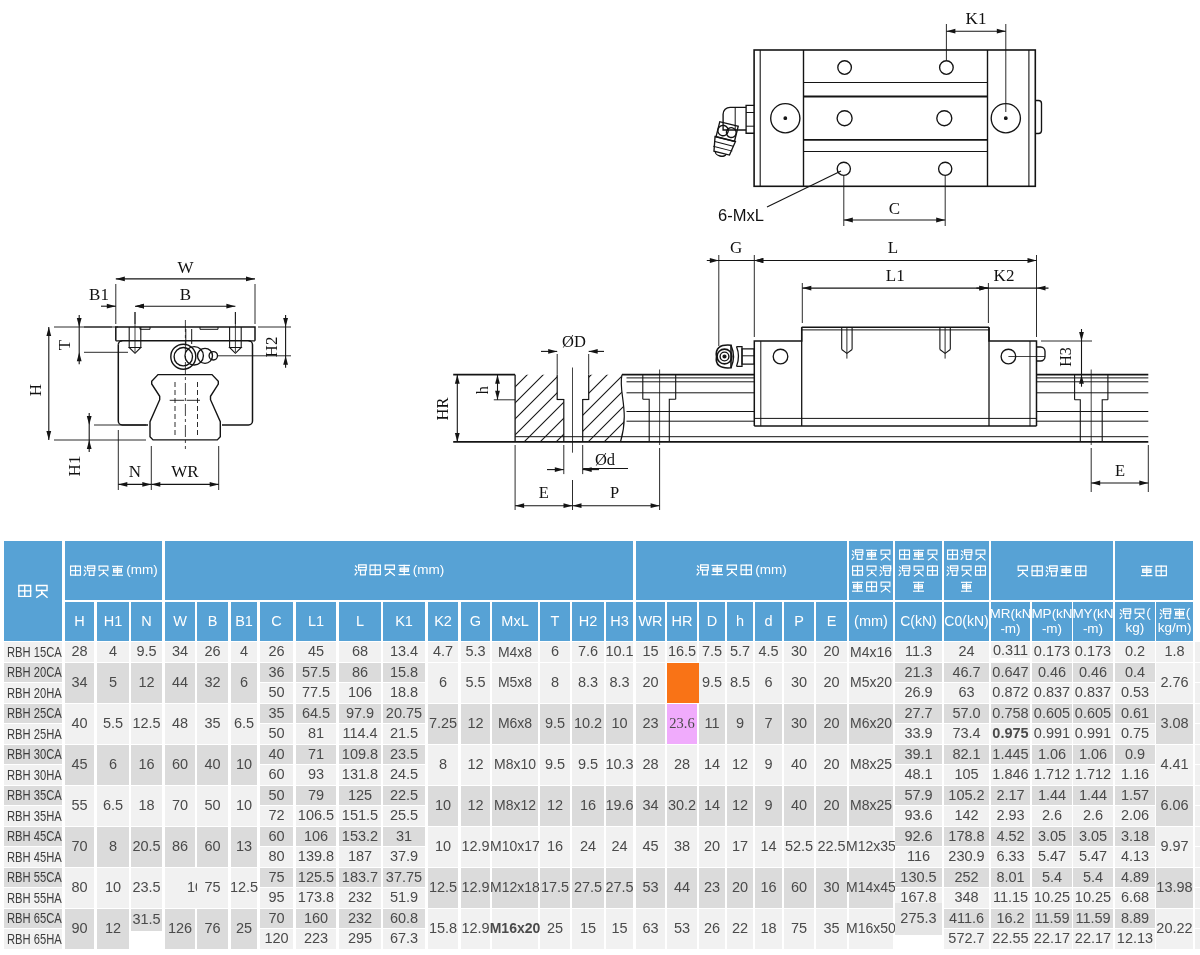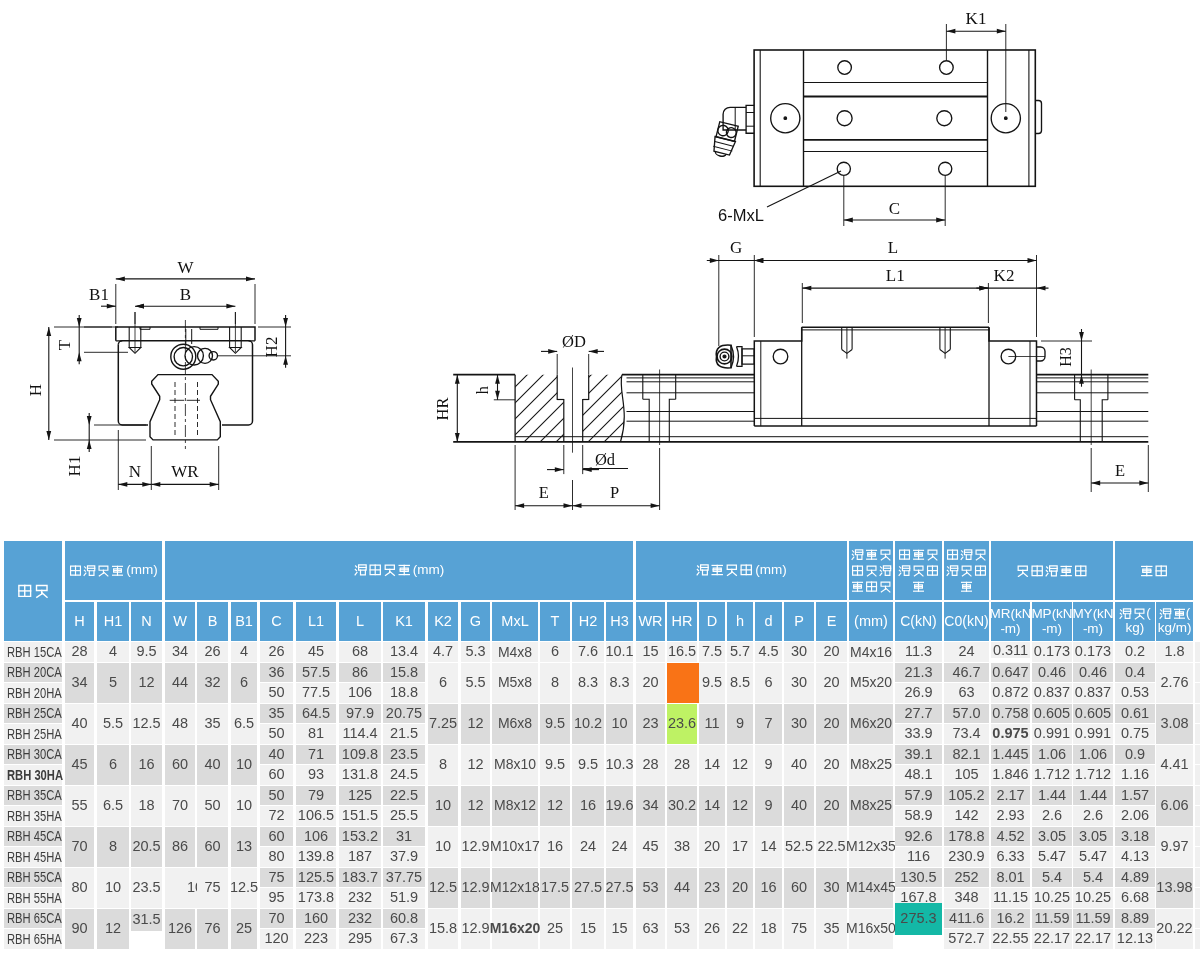--- a/index.html
+++ b/index.html
@@ -711,21 +711,21 @@
 <div class="c" style="left:296.0px;top:724.20px;width:40.0px;height:19.50px;background:#f1f1f1;font-size:14.5px;color:#4a4a4a;">81</div>
 <div class="c" style="left:339.0px;top:724.20px;width:42.0px;height:19.50px;background:#f1f1f1;font-size:14.5px;color:#4a4a4a;">114.4</div>
 <div class="c" style="left:383.0px;top:724.20px;width:42.0px;height:19.50px;background:#f1f1f1;font-size:14.5px;color:#4a4a4a;">21.5</div>
 <div class="c" style="left:428.0px;top:703.70px;width:30.0px;height:40.00px;background:#dbdbdb;font-size:14.5px;color:#4a4a4a;">7.25</div>
 <div class="c" style="left:461.0px;top:703.70px;width:29.0px;height:40.00px;background:#dbdbdb;font-size:14.5px;color:#4a4a4a;">12</div>
 <div class="c" style="left:492.0px;top:703.70px;width:46.0px;height:40.00px;background:#dbdbdb;font-size:14px;color:#4a4a4a;white-space:nowrap;">M6x8</div>
 <div class="c" style="left:540.0px;top:703.70px;width:30.0px;height:40.00px;background:#dbdbdb;font-size:14.5px;color:#4a4a4a;">9.5</div>
 <div class="c" style="left:572.0px;top:703.70px;width:32.0px;height:40.00px;background:#dbdbdb;font-size:14.5px;color:#4a4a4a;">10.2</div>
 <div class="c" style="left:606.0px;top:703.70px;width:27.0px;height:40.00px;background:#dbdbdb;font-size:14.5px;color:#4a4a4a;">10</div>
 <div class="c" style="left:636.0px;top:703.70px;width:29.0px;height:40.00px;background:#dbdbdb;font-size:14.5px;color:#4a4a4a;">23</div>
-<div class="c" style="left:667.0px;top:703.70px;width:30.0px;height:40.00px;background:#bef264;font-size:14.5px;color:#4a4a4a;">23.6</div>
+<div class="c" style="left:667.0px;top:703.70px;width:30.0px;height:40.00px;background:#f0abfc;font-size:14.5px;color:#4a4a4a;font-family:Liberation Serif, serif;">23.6</div>
 <div class="c" style="left:699.0px;top:703.70px;width:26.0px;height:40.00px;background:#dbdbdb;font-size:14.5px;color:#4a4a4a;">11</div>
 <div class="c" style="left:727.0px;top:703.70px;width:26.0px;height:40.00px;background:#dbdbdb;font-size:14.5px;color:#4a4a4a;">9</div>
 <div class="c" style="left:755.0px;top:703.70px;width:27.0px;height:40.00px;background:#dbdbdb;font-size:14.5px;color:#4a4a4a;">7</div>
 <div class="c" style="left:784.0px;top:703.70px;width:30.0px;height:40.00px;background:#dbdbdb;font-size:14.5px;color:#4a4a4a;">30</div>
 <div class="c" style="left:816.0px;top:703.70px;width:31.0px;height:40.00px;background:#dbdbdb;font-size:14.5px;color:#4a4a4a;">20</div>
 <div class="c" style="left:849.0px;top:703.70px;width:44.0px;height:40.00px;background:#dbdbdb;font-size:14px;color:#4a4a4a;white-space:nowrap;">M6x20</div>
 <div class="c" style="left:895.0px;top:703.70px;width:47.0px;height:19.50px;background:#dbdbdb;font-size:14.5px;color:#4a4a4a;">27.7</div>
 <div class="c" style="left:944.0px;top:703.70px;width:45.0px;height:19.50px;background:#dbdbdb;font-size:14.5px;color:#4a4a4a;">57.0</div>
 <div class="c" style="left:991.0px;top:703.70px;width:39.0px;height:19.50px;background:#dbdbdb;font-size:14.5px;color:#4a4a4a;">0.758</div>
 <div class="c" style="left:1032.0px;top:703.70px;width:40.0px;height:19.50px;background:#dbdbdb;font-size:14.5px;color:#4a4a4a;">0.605</div>
@@ -736,21 +736,21 @@
 <div class="c" style="left:991.0px;top:724.20px;width:39.0px;height:19.50px;background:#f1f1f1;font-size:14.5px;color:#4a4a4a;font-weight:bold;">0.975</div>
 <div class="c" style="left:1032.0px;top:724.20px;width:40.0px;height:19.50px;background:#f1f1f1;font-size:14.5px;color:#4a4a4a;">0.991</div>
 <div class="c" style="left:1073.0px;top:724.20px;width:40.0px;height:19.50px;background:#f1f1f1;font-size:14.5px;color:#4a4a4a;">0.991</div>
 <div class="c" style="left:1115.0px;top:724.20px;width:40.0px;height:19.50px;background:#f1f1f1;font-size:14.5px;color:#4a4a4a;">0.75</div>
 <div class="c" style="left:1156.0px;top:703.70px;width:37.0px;height:40.00px;background:#dbdbdb;font-size:14.5px;color:#4a4a4a;">3.08</div>
 <div class="c" style="left:1194.5px;top:703.70px;width:5.5px;height:19.50px;background:#f0f0f0;"></div>
 <div class="c" style="left:1194.5px;top:724.20px;width:5.5px;height:19.50px;background:#f0f0f0;"></div>
 <div class="c" style="left:4.0px;top:744.70px;width:58.0px;height:19.50px;background:#dbdbdb;font-size:14px;color:#3d3d3d;justify-content:flex-start;padding-left:3px;white-space:nowrap;">
     <span style="display:inline-block;transform:scaleX(0.8);transform-origin:0 50%;">RBH 30CA</span>
   </div>
-<div class="c" style="left:4.0px;top:765.20px;width:58.0px;height:19.50px;background:#f1f1f1;font-size:14px;color:#3d3d3d;justify-content:flex-start;padding-left:3px;white-space:nowrap;font-weight:bold;">
+<div class="c" style="left:4.0px;top:765.20px;width:58.0px;height:19.50px;background:#f1f1f1;font-size:14px;color:#3d3d3d;justify-content:flex-start;padding-left:3px;white-space:nowrap;">
     <span style="display:inline-block;transform:scaleX(0.8);transform-origin:0 50%;">RBH 30HA</span>
   </div>
 <div class="c" style="left:65.0px;top:744.70px;width:29.0px;height:40.00px;background:#dbdbdb;font-size:14.5px;color:#4a4a4a;">45</div>
 <div class="c" style="left:97.0px;top:744.70px;width:32.0px;height:40.00px;background:#dbdbdb;font-size:14.5px;color:#4a4a4a;">6</div>
 <div class="c" style="left:131.0px;top:744.70px;width:31.0px;height:40.00px;background:#dbdbdb;font-size:14.5px;color:#4a4a4a;">16</div>
 <div class="c" style="left:165.0px;top:744.70px;width:30.0px;height:40.00px;background:#dbdbdb;font-size:14.5px;color:#4a4a4a;">60</div>
 <div class="c" style="left:197.0px;top:744.70px;width:31.0px;height:40.00px;background:#dbdbdb;font-size:14.5px;color:#4a4a4a;">40</div>
 <div class="c" style="left:231.0px;top:744.70px;width:26.0px;height:40.00px;background:#dbdbdb;font-size:14.5px;color:#4a4a4a;">10</div>
 <div class="c" style="left:260.0px;top:744.70px;width:33.0px;height:19.50px;background:#dbdbdb;font-size:14.5px;color:#4a4a4a;">40</div>
 <div class="c" style="left:296.0px;top:744.70px;width:40.0px;height:19.50px;background:#dbdbdb;font-size:14.5px;color:#4a4a4a;">71</div>
@@ -822,21 +822,21 @@
 <div class="c" style="left:755.0px;top:785.70px;width:27.0px;height:40.00px;background:#dbdbdb;font-size:14.5px;color:#4a4a4a;">9</div>
 <div class="c" style="left:784.0px;top:785.70px;width:30.0px;height:40.00px;background:#dbdbdb;font-size:14.5px;color:#4a4a4a;">40</div>
 <div class="c" style="left:816.0px;top:785.70px;width:31.0px;height:40.00px;background:#dbdbdb;font-size:14.5px;color:#4a4a4a;">20</div>
 <div class="c" style="left:849.0px;top:785.70px;width:44.0px;height:40.00px;background:#dbdbdb;font-size:14px;color:#4a4a4a;white-space:nowrap;">M8x25</div>
 <div class="c" style="left:895.0px;top:785.70px;width:47.0px;height:19.50px;background:#dbdbdb;font-size:14.5px;color:#4a4a4a;">57.9</div>
 <div class="c" style="left:944.0px;top:785.70px;width:45.0px;height:19.50px;background:#dbdbdb;font-size:14.5px;color:#4a4a4a;">105.2</div>
 <div class="c" style="left:991.0px;top:785.70px;width:39.0px;height:19.50px;background:#dbdbdb;font-size:14.5px;color:#4a4a4a;">2.17</div>
 <div class="c" style="left:1032.0px;top:785.70px;width:40.0px;height:19.50px;background:#dbdbdb;font-size:14.5px;color:#4a4a4a;">1.44</div>
 <div class="c" style="left:1073.0px;top:785.70px;width:40.0px;height:19.50px;background:#dbdbdb;font-size:14.5px;color:#4a4a4a;">1.44</div>
 <div class="c" style="left:1115.0px;top:785.70px;width:40.0px;height:19.50px;background:#dbdbdb;font-size:14.5px;color:#4a4a4a;">1.57</div>
-<div class="c" style="left:895.0px;top:806.20px;width:47.0px;height:19.50px;background:#f1f1f1;font-size:14.5px;color:#4a4a4a;">58.9</div>
+<div class="c" style="left:895.0px;top:806.20px;width:47.0px;height:19.50px;background:#f1f1f1;font-size:14.5px;color:#4a4a4a;">93.6</div>
 <div class="c" style="left:944.0px;top:806.20px;width:45.0px;height:19.50px;background:#f1f1f1;font-size:14.5px;color:#4a4a4a;">142</div>
 <div class="c" style="left:991.0px;top:806.20px;width:39.0px;height:19.50px;background:#f1f1f1;font-size:14.5px;color:#4a4a4a;">2.93</div>
 <div class="c" style="left:1032.0px;top:806.20px;width:40.0px;height:19.50px;background:#f1f1f1;font-size:14.5px;color:#4a4a4a;">2.6</div>
 <div class="c" style="left:1073.0px;top:806.20px;width:40.0px;height:19.50px;background:#f1f1f1;font-size:14.5px;color:#4a4a4a;">2.6</div>
 <div class="c" style="left:1115.0px;top:806.20px;width:40.0px;height:19.50px;background:#f1f1f1;font-size:14.5px;color:#4a4a4a;">2.06</div>
 <div class="c" style="left:1156.0px;top:785.70px;width:37.0px;height:40.00px;background:#dbdbdb;font-size:14.5px;color:#4a4a4a;">6.06</div>
 <div class="c" style="left:1194.5px;top:785.70px;width:5.5px;height:19.50px;background:#f0f0f0;"></div>
 <div class="c" style="left:1194.5px;top:806.20px;width:5.5px;height:19.50px;background:#f0f0f0;"></div>
 <div class="c" style="left:4.0px;top:826.70px;width:58.0px;height:19.50px;background:#dbdbdb;font-size:14px;color:#3d3d3d;justify-content:flex-start;padding-left:3px;white-space:nowrap;">
     <span style="display:inline-block;transform:scaleX(0.8);transform-origin:0 50%;">RBH 45CA</span>
@@ -969,20 +969,20 @@
 <div class="c" style="left:755.0px;top:908.70px;width:27.0px;height:40.00px;background:#f1f1f1;font-size:14.5px;color:#4a4a4a;">18</div>
 <div class="c" style="left:784.0px;top:908.70px;width:30.0px;height:40.00px;background:#f1f1f1;font-size:14.5px;color:#4a4a4a;">75</div>
 <div class="c" style="left:816.0px;top:908.70px;width:31.0px;height:40.00px;background:#f1f1f1;font-size:14.5px;color:#4a4a4a;">35</div>
 <div class="c" style="left:849.0px;top:908.70px;width:44.0px;height:40.00px;background:#f1f1f1;font-size:14px;color:#4a4a4a;white-space:nowrap;">M16x50</div>
 <div class="c" style="left:895.0px;top:908.70px;width:47.0px;height:19.50px;background:#dbdbdb;font-size:14.5px;color:#4a4a4a;">213</div>
 <div class="c" style="left:944.0px;top:908.70px;width:45.0px;height:19.50px;background:#dbdbdb;font-size:14.5px;color:#4a4a4a;">411.6</div>
 <div class="c" style="left:991.0px;top:908.70px;width:39.0px;height:19.50px;background:#dbdbdb;font-size:14.5px;color:#4a4a4a;">16.2</div>
 <div class="c" style="left:1032.0px;top:908.70px;width:40.0px;height:19.50px;background:#dbdbdb;font-size:14.5px;color:#4a4a4a;">11.59</div>
 <div class="c" style="left:1073.0px;top:908.70px;width:40.0px;height:19.50px;background:#dbdbdb;font-size:14.5px;color:#4a4a4a;">11.59</div>
 <div class="c" style="left:1115.0px;top:908.70px;width:40.0px;height:19.50px;background:#dbdbdb;font-size:14.5px;color:#4a4a4a;">8.89</div>
-<div class="c" style="left:895.0px;top:903px;width:47.0px;height:32px;background:#14b8a6;font-size:14.5px;color:#4a4a4a;">275.3</div>
+<div class="c" style="left:895.0px;top:903px;width:47.0px;height:32px;background:#e5e5e5;font-size:14.5px;color:#4a4a4a;">275.3</div>
 <div class="c" style="left:944.0px;top:929.20px;width:45.0px;height:19.50px;background:#f1f1f1;font-size:14.5px;color:#4a4a4a;">572.7</div>
 <div class="c" style="left:991.0px;top:929.20px;width:39.0px;height:19.50px;background:#f1f1f1;font-size:14.5px;color:#4a4a4a;">22.55</div>
 <div class="c" style="left:1032.0px;top:929.20px;width:40.0px;height:19.50px;background:#f1f1f1;font-size:14.5px;color:#4a4a4a;">22.17</div>
 <div class="c" style="left:1073.0px;top:929.20px;width:40.0px;height:19.50px;background:#f1f1f1;font-size:14.5px;color:#4a4a4a;">22.17</div>
 <div class="c" style="left:1115.0px;top:929.20px;width:40.0px;height:19.50px;background:#f1f1f1;font-size:14.5px;color:#4a4a4a;">12.13</div>
 <div class="c" style="left:1156.0px;top:908.70px;width:37.0px;height:40.00px;background:#f1f1f1;font-size:14.5px;color:#4a4a4a;">20.22</div>
 <div class="c" style="left:1194.5px;top:908.70px;width:5.5px;height:19.50px;background:#f0f0f0;"></div>
 <div class="c" style="left:1194.5px;top:929.20px;width:5.5px;height:19.50px;background:#f0f0f0;"></div>
 </body></html>

